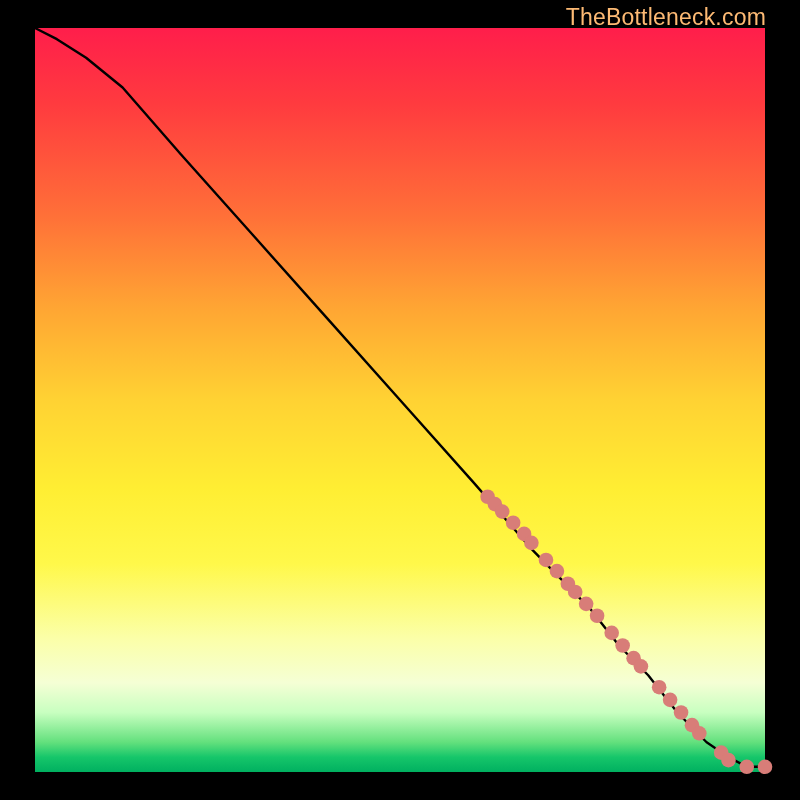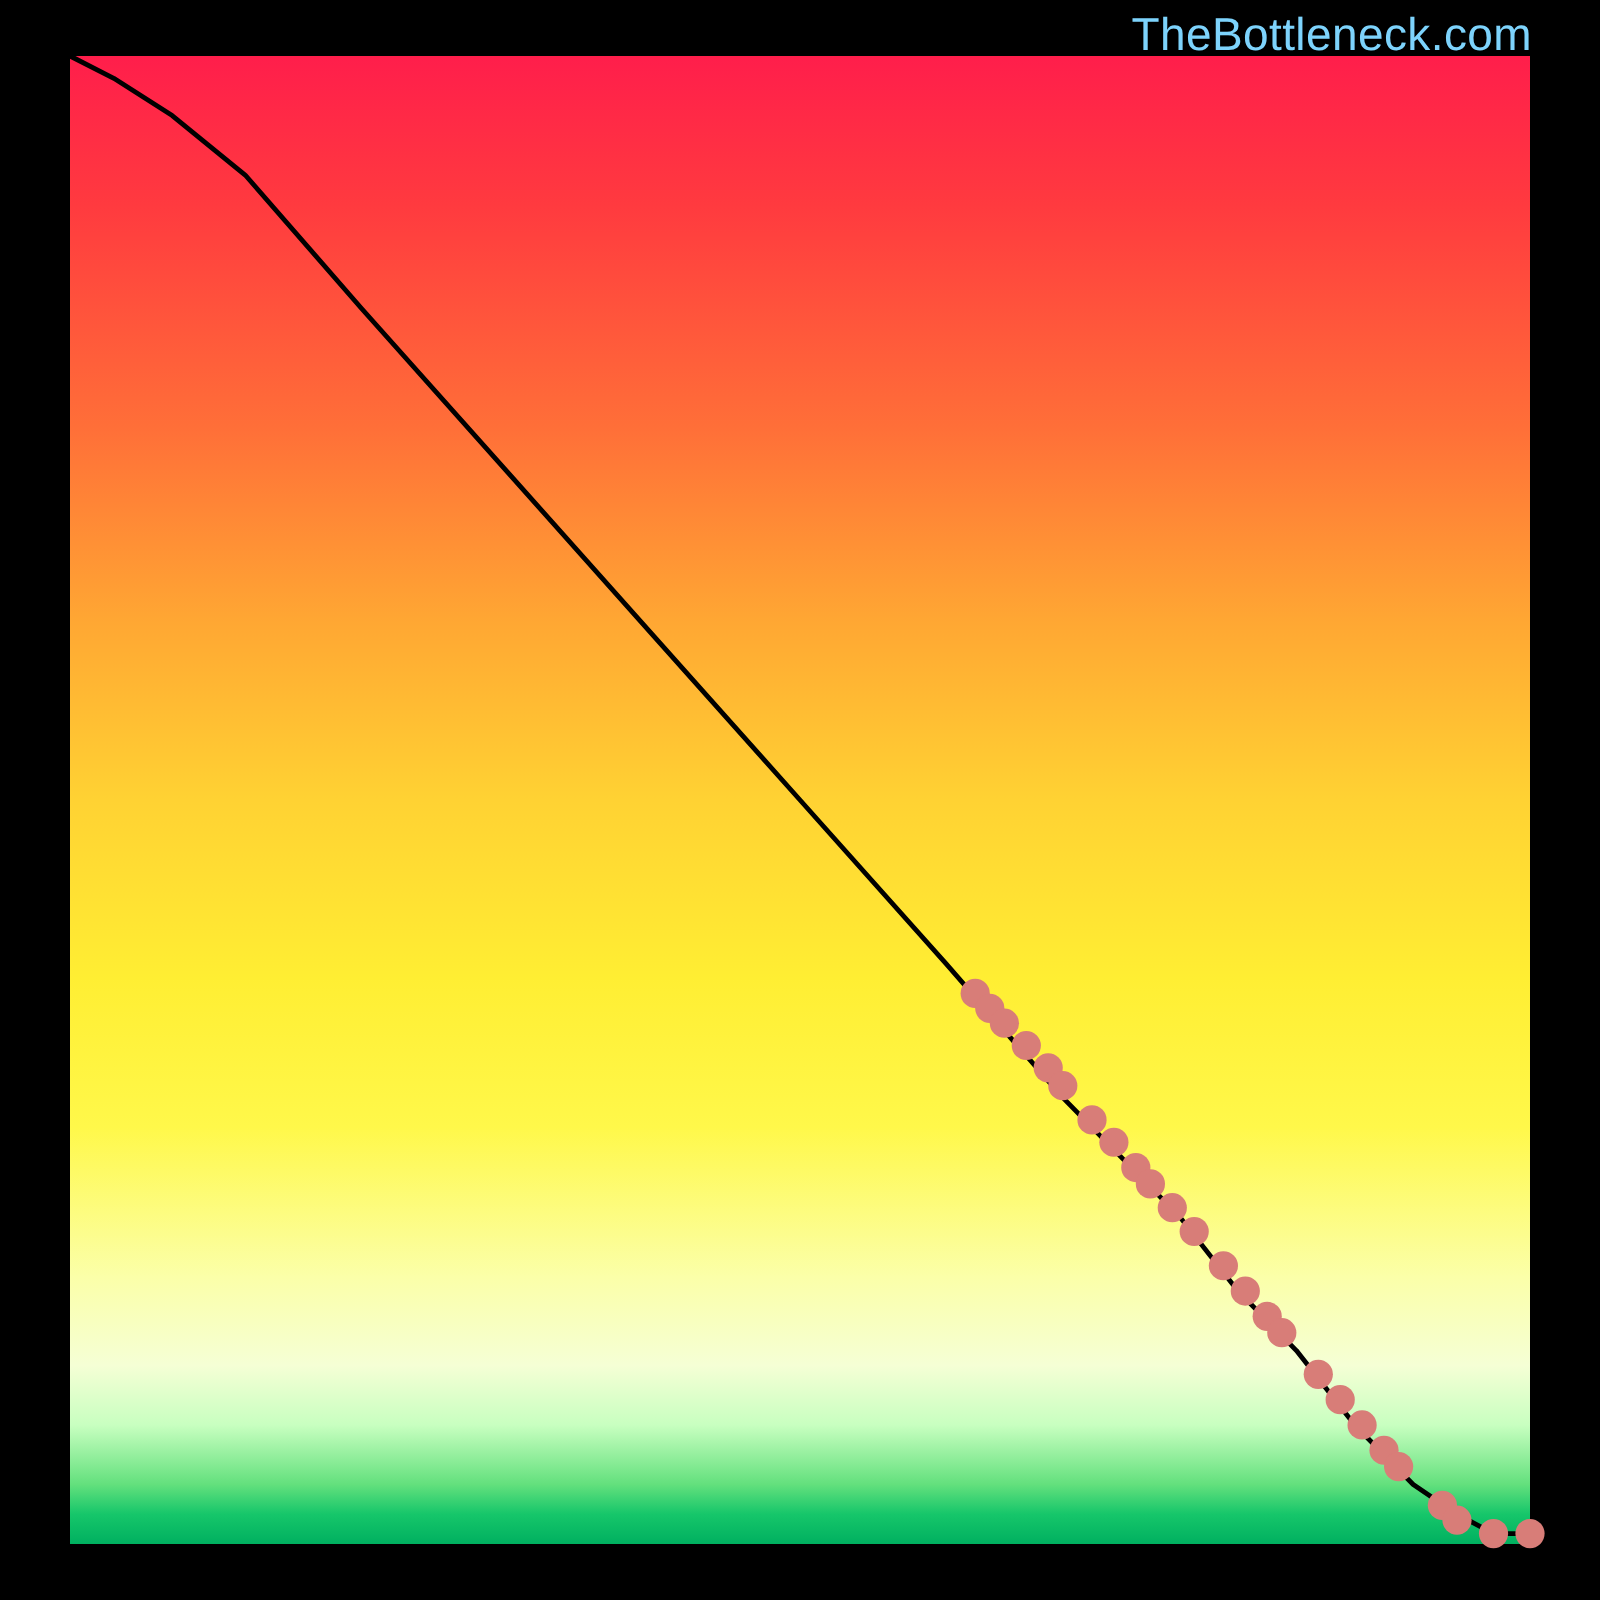--- a/index.html
+++ b/index.html
@@ -38,21 +38,21 @@
       #c8ffc0 92%,
       #63e07d 96%,
       #16c66a 98%,
       #00b060 100%
     );
   }
   .watermark {
     position: absolute;
     top: 4px;
     right: 34px;
-    color: #7dd3fc;
+    color: #fdba74;
     font-size: 23px;
     font-weight: 500;
     letter-spacing: 0.2px;
     text-align: center;
   }
   svg.curve {
     position: absolute;
     left: 0;
     top: 0;
     width: 730px;

